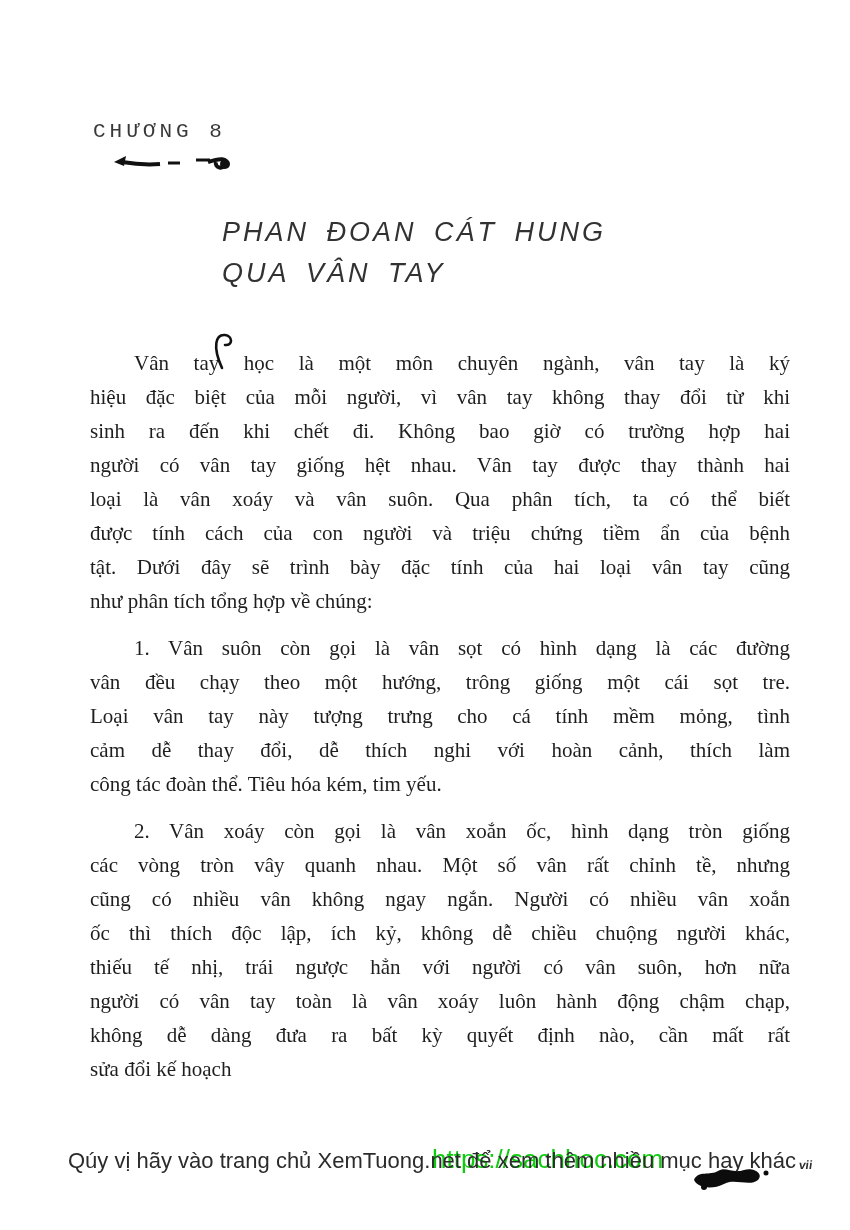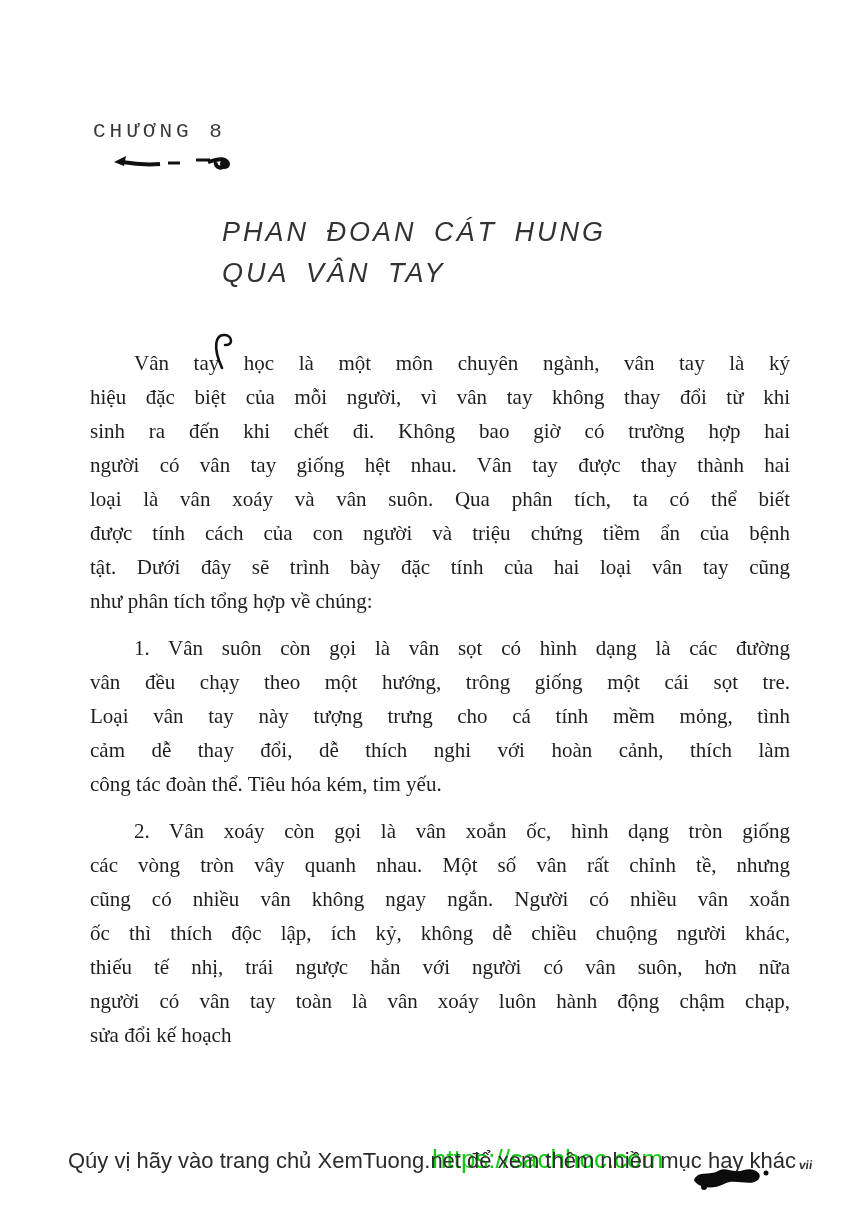--- a/index.html
+++ b/index.html
@@ -124,20 +124,21 @@
         <div class="line">công tác đoàn thể. Tiêu hóa kém, tim yếu.</div>
       </div>
 
     <div class="para">
         <div class="line">2. Vân xoáy còn gọi là vân xoắn ốc, hình dạng tròn giống</div>
         <div class="line">các vòng tròn vây quanh nhau. Một số vân rất chỉnh tề, nhưng</div>
         <div class="line">cũng có nhiều vân không ngay ngắn. Người có nhiều vân xoắn</div>
         <div class="line">ốc thì thích độc lập, ích kỷ, không dễ chiều chuộng người khác,</div>
         <div class="line">thiếu tế nhị, trái ngược hẳn với người có vân suôn, hơn nữa</div>
         <div class="line">người có vân tay toàn là vân xoáy luôn hành động chậm chạp,</div>
+        <div class="line">không dễ dàng đưa ra bất kỳ quyết định nào, cần mất rất</div>
         <div class="line">sửa đổi kế hoạch</div>
       </div>
   </main>
 
 
   <div class="footer-message">Qúy vị hãy vào trang chủ XemTuong.net để xem thêm nhiều mục hay khác</div>
 
   <div class="footer-url">https://sachhoc.com</div>
 
   <svg class="ink-blob" width="88" height="34" viewBox="0 0 88 34">

